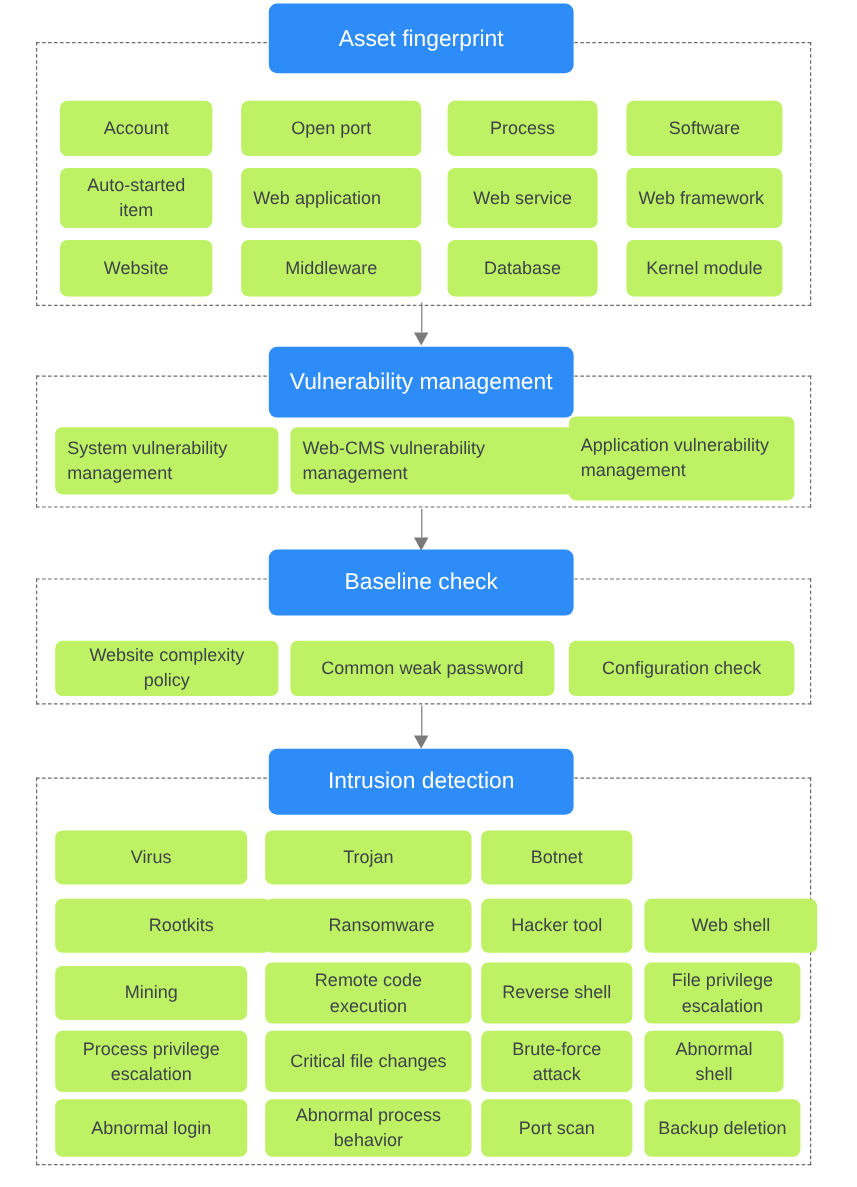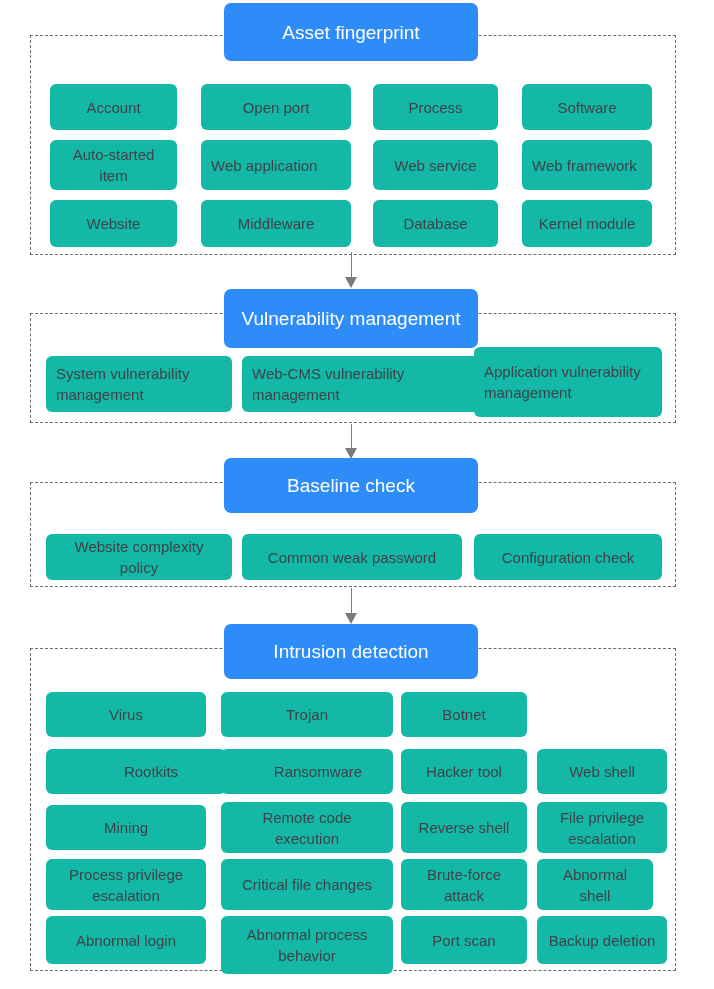--- a/index.html
+++ b/index.html
@@ -42,21 +42,21 @@
     font-size: 19px;
     line-height: 23px;
     box-sizing: border-box;
     padding: 4px 8px;
     z-index: 4;
   }
 
   
   .tile {
     position: absolute;
-    background: #14b8a6;
+    background: #bef264;
     border-radius: 6px;
     box-sizing: border-box;
     display: flex;
     align-items: center;
     font-size: 15px;
     line-height: 21px;
     color: #3d4349;
     padding: 3px 10px;
     z-index: 2;
   }
@@ -153,30 +153,30 @@
 
   <div class="header-pill" style="left:224px; top:624px; width:254px; height:55px;">Intrusion detection</div>
 
   <div class="tile center" style="left:46px; top:692px; width:160px; height:45px;">Virus</div>
   <div class="tile center" style="left:221px; top:692px; width:172px; height:45px;">Trojan</div>
   <div class="tile center" style="left:401px; top:692px; width:126px; height:45px;">Botnet</div>
 
   <div class="tile center" style="left:46px; top:749px; width:180px; height:45px;padding-left:40px;">Rootkits</div>
   <div class="tile center" style="left:221px; top:749px; width:172px; height:45px;padding-left:32px;">Ransomware</div>
   <div class="tile center" style="left:401px; top:749px; width:126px; height:45px;">Hacker tool</div>
-  <div class="tile center" style="left:537px; top:749px; width:130px; height:45px;">Web shell</div>
+  <div class="tile center" style="left:537px; top:749px; width:144px; height:45px;">Web shell</div>
 
   <div class="tile center" style="left:46px; top:805px; width:160px; height:45px;">Mining</div>
   <div class="tile center" style="left:221px; top:802px; width:172px; height:51px;">Remote code execution</div>
   <div class="tile center" style="left:401px; top:802px; width:126px; height:51px;">Reverse shell</div>
   <div class="tile center" style="left:537px; top:802px; width:130px; height:51px;">File privilege escalation</div>
 
   <div class="tile center" style="left:46px; top:859px; width:160px; height:51px;">Process privilege escalation</div>
   <div class="tile center" style="left:221px; top:859px; width:172px; height:51px;">Critical file changes</div>
   <div class="tile center" style="left:401px; top:859px; width:126px; height:51px;">Brute-force attack</div>
   <div class="tile center" style="left:537px; top:859px; width:116px; height:51px;">Abnormal shell</div>
 
   <div class="tile center" style="left:46px; top:916px; width:160px; height:48px;">Abnormal login</div>
-  <div class="tile center" style="left:221px; top:916px; width:172px; height:58px;">Abnormal process behavior</div>
+  <div class="tile center" style="left:221px; top:916px; width:172px; height:48px;">Abnormal process behavior</div>
   <div class="tile center" style="left:401px; top:916px; width:126px; height:48px;">Port scan</div>
   <div class="tile center" style="left:537px; top:916px; width:130px; height:48px;">Backup deletion</div>
 
 </div>
 
 </body></html>

